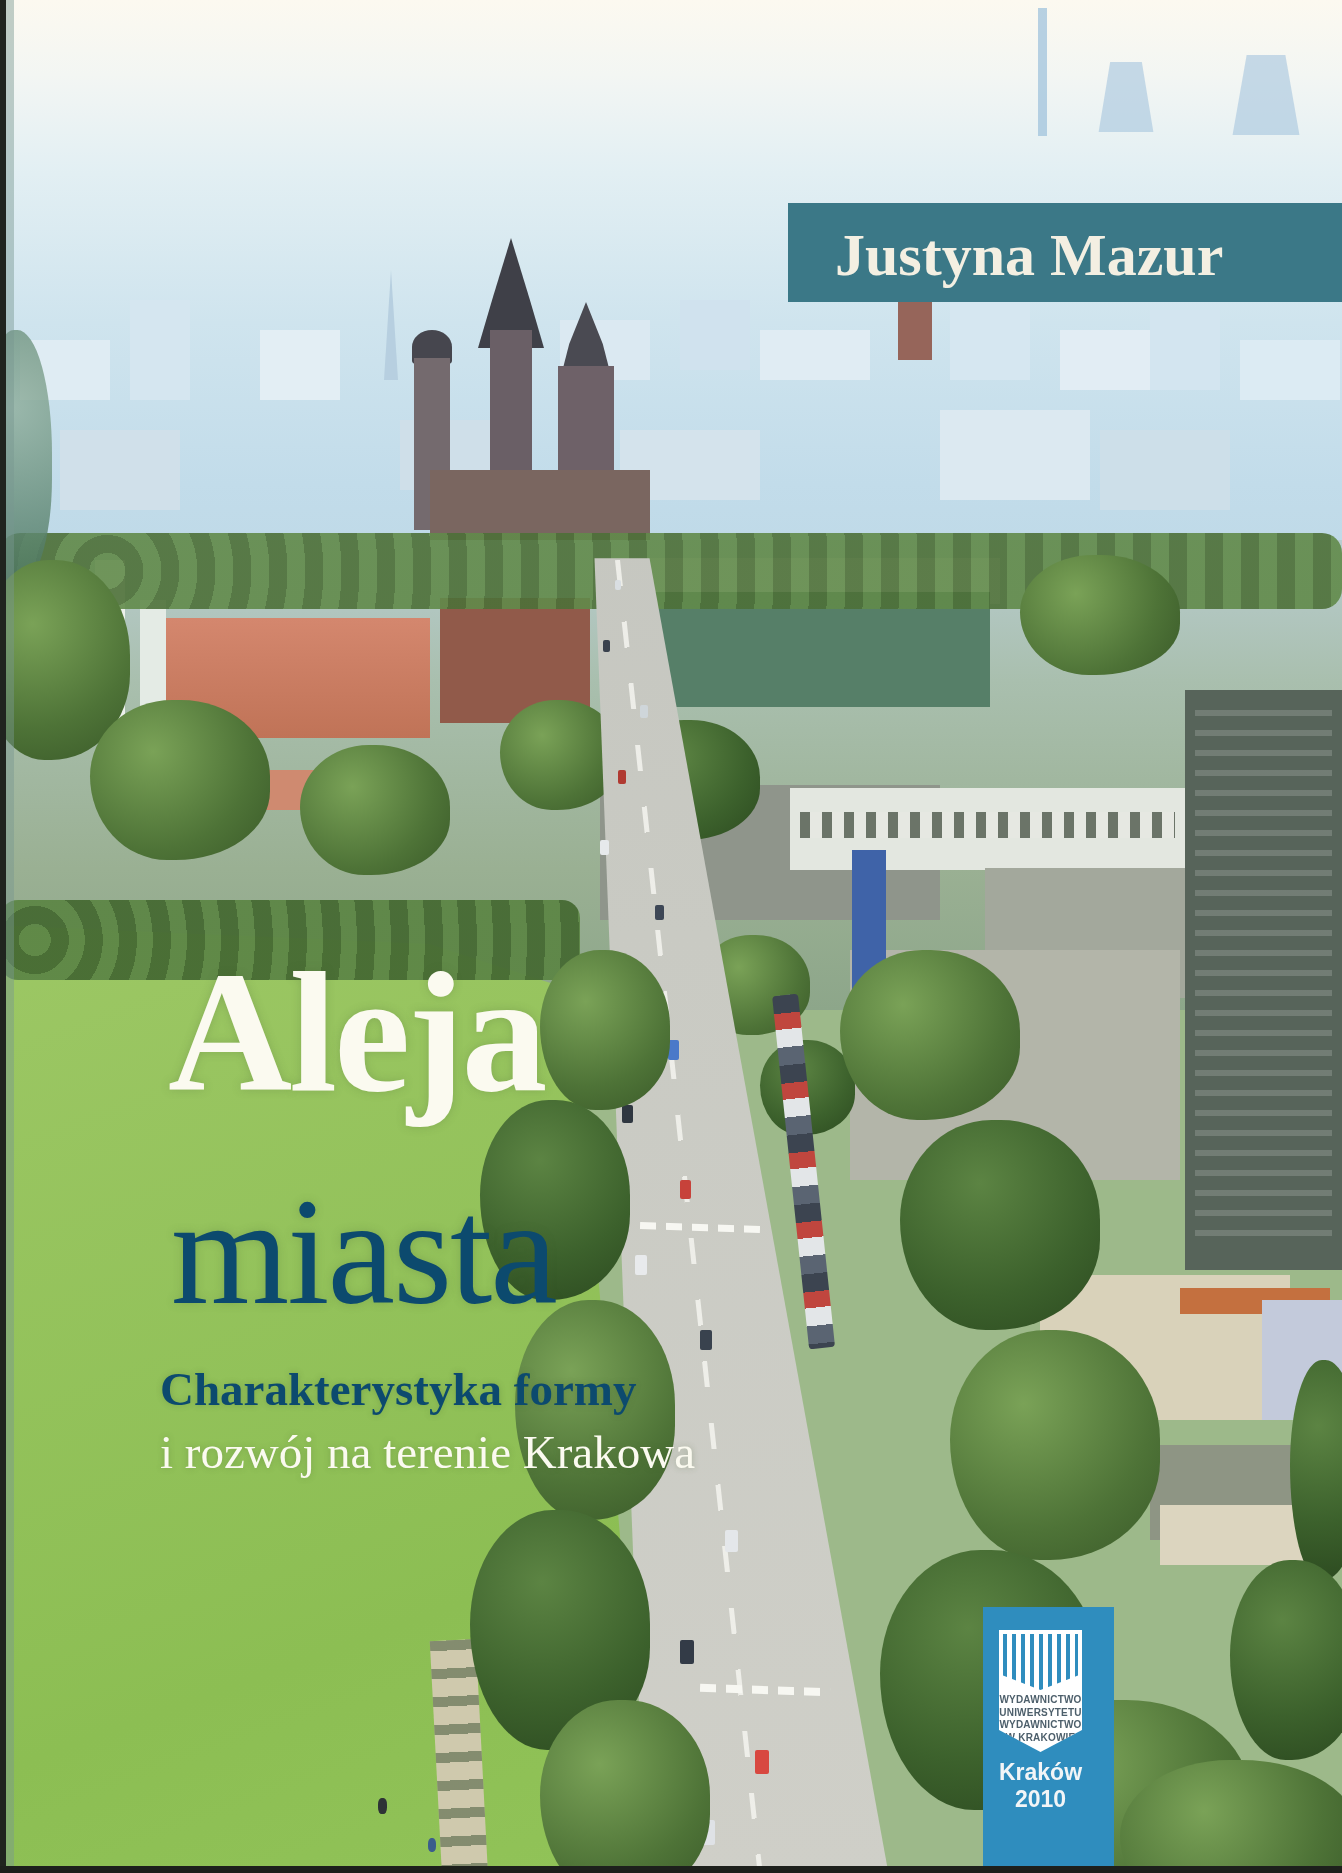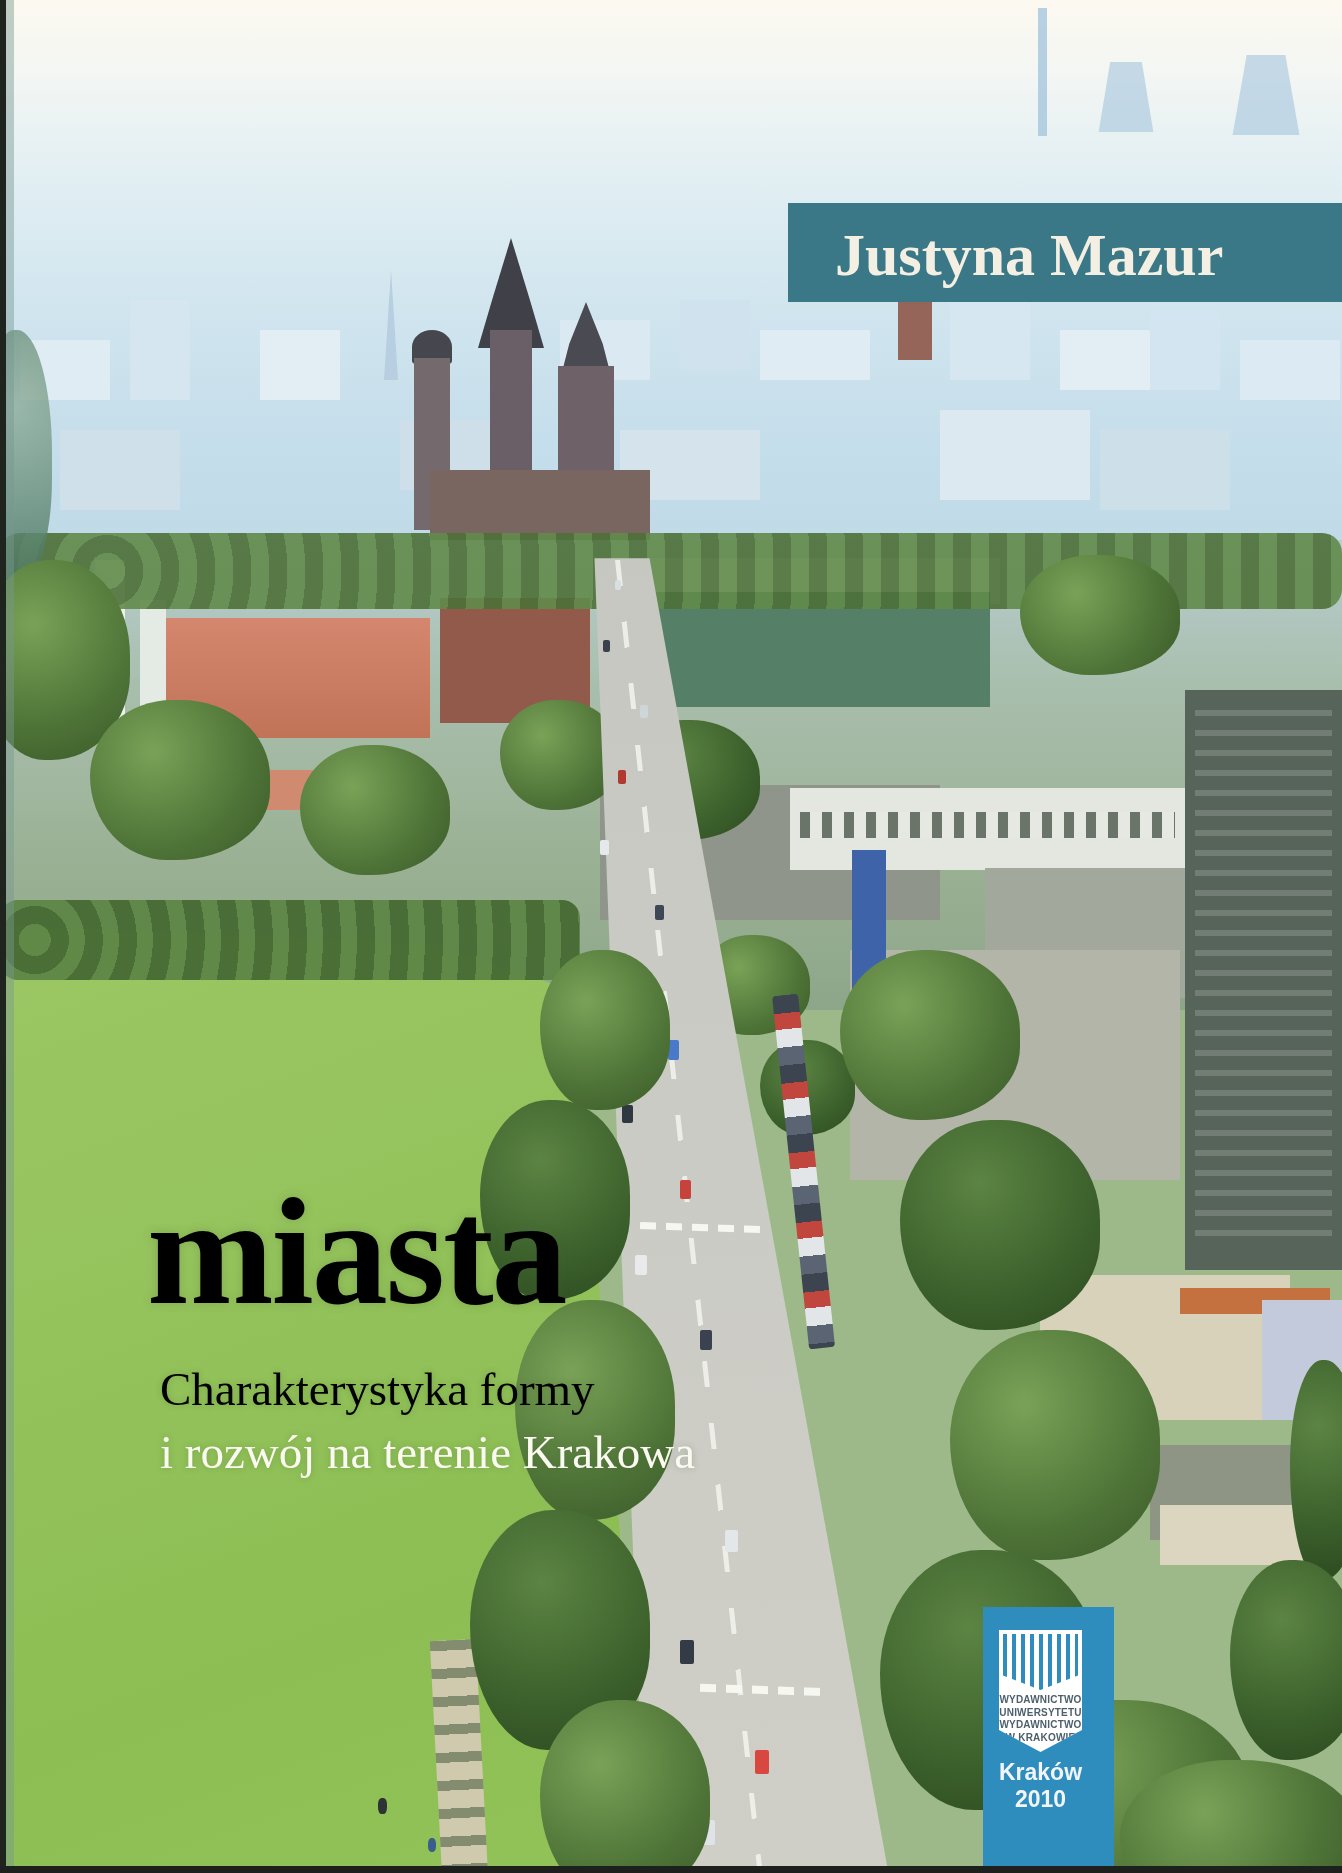--- a/index.html
+++ b/index.html
@@ -10,24 +10,24 @@
       background:radial-gradient(circle at 35% 32%, #7aa257, #4e7337 62%, #3a5a29 100%);}
   .tr.dk{background:radial-gradient(circle at 40% 30%, #5c8443, #3c612c 60%, #2c4a20 100%);}
   .tr.bl{background:radial-gradient(circle at 40% 30%, #8fae9c, #5d8570 65%, #47705c 100%);opacity:.8;}
   .author-band{position:absolute;left:788px;top:203px;width:554px;height:99px;
       display:flex;align-items:center;padding:6px 0 0 47px;box-sizing:border-box;z-index:40;}
   .author-band span{font-weight:bold;font-size:60px;color:#f3efe2;letter-spacing:0;}
   .t1{position:absolute;left:168px;top:946px;font-size:172px;line-height:1;font-weight:bold;
       color:#fbfaf0;letter-spacing:-3px;z-index:40;text-shadow:0 0 10px rgba(70,100,50,.25);}
   .t2{position:absolute;left:163px;top:1121px;font-size:74px;line-height:1;font-weight:bold;
       color:#fbfaf0;letter-spacing:0;z-index:40;text-shadow:0 0 8px rgba(70,100,50,.25);}
-  .t3{position:absolute;left:147px;top:1176px;font-size:152px;line-height:1;font-weight:bold;
-      color:#000000;letter-spacing:-2px;z-index:40;text-shadow:0 0 10px rgba(70,100,50,.25);}
-  .s1{position:absolute;left:160px;top:1366px;font-size:47px;line-height:1;font-weight:normal;
-      color:#000000;z-index:40;text-shadow:0 0 6px rgba(70,100,50,.3);}
+  .t3{position:absolute;left:171px;top:1176px;font-size:152px;line-height:1;font-weight:normal;
+      color:#0c4a6e;letter-spacing:-2px;z-index:40;text-shadow:0 0 10px rgba(70,100,50,.25);}
+  .s1{position:absolute;left:160px;top:1366px;font-size:47px;line-height:1;font-weight:bold;
+      color:#0c4a6e;z-index:40;text-shadow:0 0 6px rgba(70,100,50,.3);}
   .s2{position:absolute;left:160px;top:1429px;font-size:47px;line-height:1;font-weight:normal;
       color:#fbfaf0;z-index:40;text-shadow:0 0 6px rgba(70,100,50,.3);}
   .publisher{position:absolute;left:983px;top:1607px;width:115px;height:266px;z-index:40;
       font-family:"Liberation Sans",sans-serif;}
   .shield{position:absolute;left:16px;top:23px;width:83px;height:122px;background:#fff;
       clip-path:polygon(0 0,100% 0,100% 82%,50% 100%,0 82%);}
   .stripes{position:absolute;left:4px;top:4px;width:75px;height:56px;
       background:repeating-linear-gradient(90deg,#2f8dbe 0 4px,#ffffff 4px 9px);
       clip-path:polygon(0 0,100% 0,100% 74%,50% 100%,0 74%);}
   .shield-text{position:absolute;left:0;top:64px;width:83px;text-align:center;
@@ -174,20 +174,21 @@
     <div class="tr" style="left:1000px;top:1700px;width:250px;height:200px;z-index:6;"></div>
     <div class="tr dk" style="left:1290px;top:1360px;width:70px;height:220px;z-index:6;"></div>
     <div class="tr dk" style="left:1230px;top:1560px;width:130px;height:200px;z-index:6;"></div>
     <div class="tr" style="left:1120px;top:1760px;width:240px;height:160px;z-index:6;"></div>
   </div>
 
   <div class="author-band" style="background: rgb(59, 120, 135);">
     <span>Justyna Mazur</span>
   </div>
 
+  <div class="t1">Aleja</div>
   <div class="t3">miasta</div>
 
   <div class="s1">Charakterystyka formy</div>
   <div class="s2">i rozwój na terenie Krakowa</div>
 
   <div class="publisher" style="background: rgb(47, 141, 190); padding-left: 16px;">
     <div class="shield">
       <div class="stripes"></div>
       <div class="shield-text">
         <div>WYDAWNICTWO</div>

